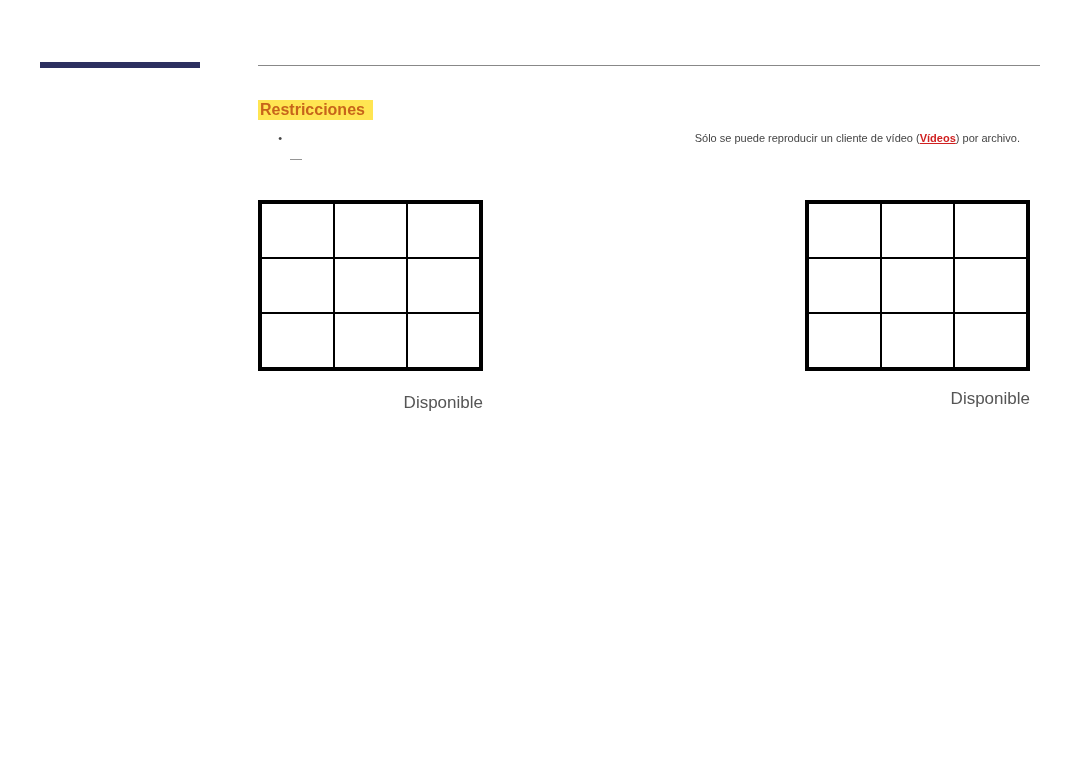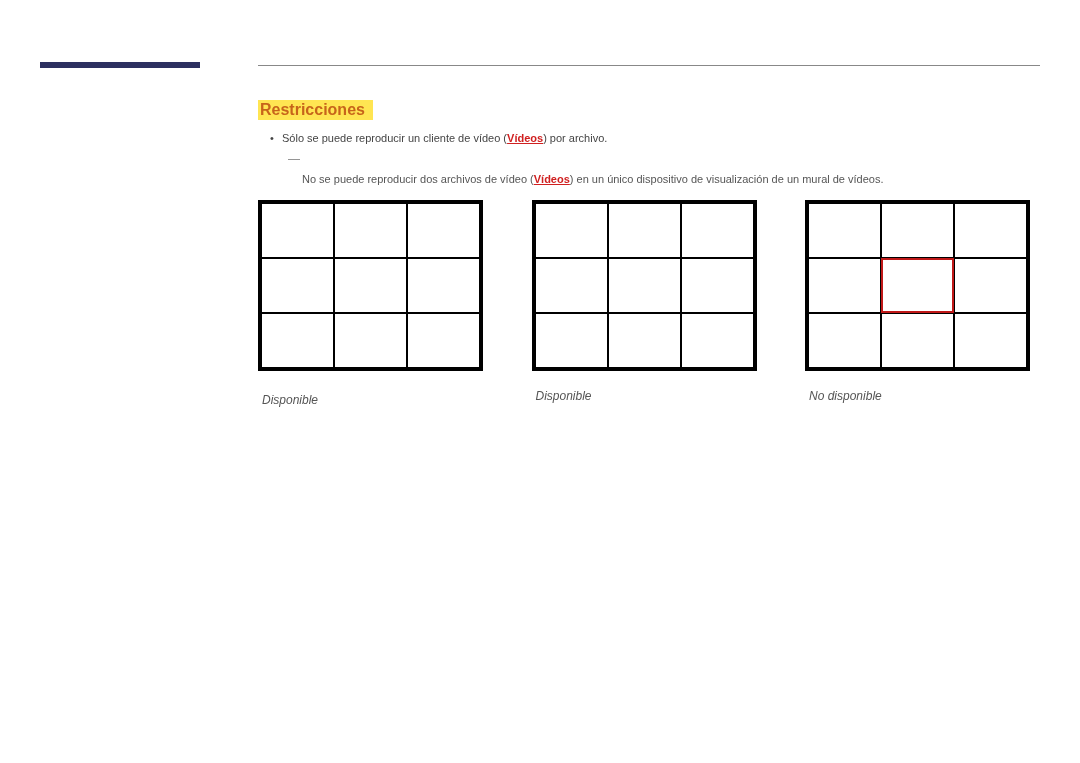--- a/index.html
+++ b/index.html
@@ -1,15 +1,15 @@
 <!DOCTYPE html>
 <html><head>
 <meta charset="utf-8">
 <style>
-  * { box-sizing: border-box; margin: 0; padding: 0; }
+  * { box-sizing: border-box; margin: 0; padding: 0; text-align: right; }
   body {
     font-family: Arial, Helvetica, sans-serif;
     background: #ffffff;
     width: 1080px;
     height: 763px;
     position: relative;
     color: #333;
   }
   .top-bar {
     position: absolute;
@@ -69,48 +69,42 @@
   }
   .cell {
     border: 1.5px solid #000;
     background: #fff;
   }
   .cell.hl {
     border: 2px solid #c01818;
   }
   .caption {
     margin-top: 22px;
-    font-size: 12px;
+    font-size: 17px;
     color: #555;
     padding-left: 4px;
-    font-style: italic;
   }
 </style>
 </head>
 <body>
 
 <div class="top-bar"></div>
 <div class="top-rule"></div>
 
 <div class="section-title">Restricciones</div>
 
 <div class="bullet-list">
   <div class="bullet-row">
     <span class="bullet-dot">•</span>
     <span class="bullet-text">
       <span>Sólo se puede reproducir un cliente de vídeo (</span><span class="em-red">Vídeos</span><span>) por archivo.</span>
     </span>
   </div>
   <div class="sub-row">
     <span class="sub-dash">―</span>
-  </div>
-  <div class="sub-row" style="margin-left:32px; color:#555;">
-    <span>
-      <span>No se puede reproducir dos archivos de vídeo (</span><span class="em-red">Vídeos</span><span>) en un único dispositivo de visualización de un mural de vídeos.</span>
-    </span>
   </div>
 </div>
 
 <div class="grids-wrap">
 
   <div class="grid-block">
     <div class="grid3">
       <div class="cell"></div>
       <div class="cell"></div>
       <div class="cell"></div>
@@ -132,28 +126,14 @@
       <div class="cell"></div>
       <div class="cell"></div>
       <div class="cell"></div>
       <div class="cell"></div>
       <div class="cell"></div>
       <div class="cell"></div>
     </div>
     <div class="caption" style="margin-top:18px;">Disponible</div>
   </div>
 
-  <div class="grid-block">
-    <div class="grid3">
-      <div class="cell"></div>
-      <div class="cell"></div>
-      <div class="cell"></div>
-      <div class="cell"></div>
-      <div class="cell hl"></div>
-      <div class="cell"></div>
-      <div class="cell"></div>
-      <div class="cell"></div>
-      <div class="cell"></div>
-    </div>
-    <div class="caption" style="margin-top:18px;">No disponible</div>
-  </div>
 
 </div>
 
 </body></html>

